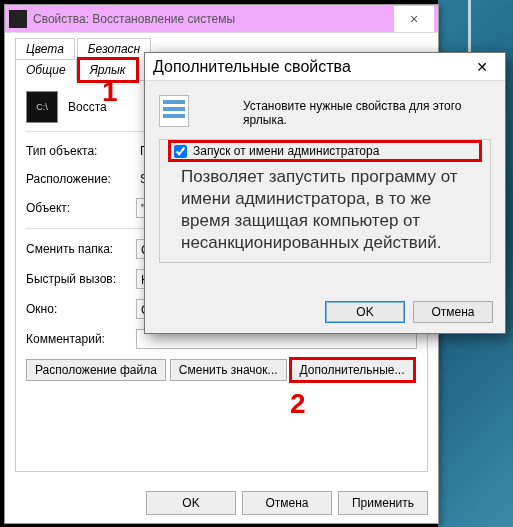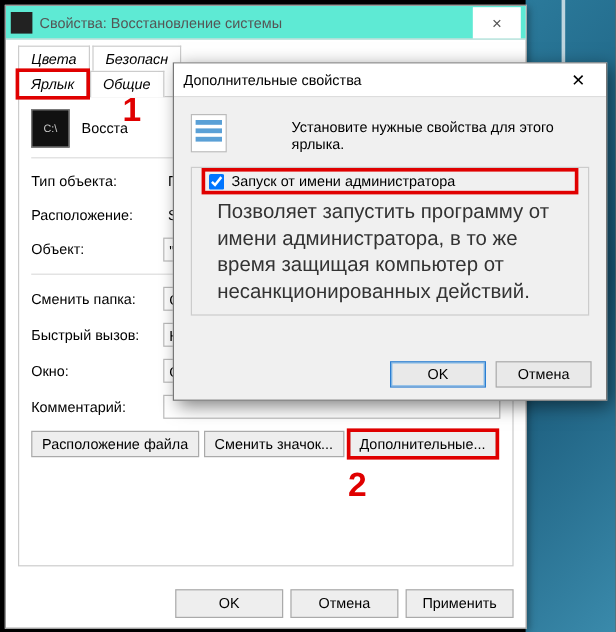--- a/index.html
+++ b/index.html
@@ -13,21 +13,21 @@
   }
 
   
   .win-main {
     position: absolute; left: 4px; top: 4px; width: 435px; height: 520px;
     background: #fff; border: 1px solid #999;
     box-shadow: 2px 2px 6px rgba(0,0,0,0.35);
     font-size: 12px;
   }
   .titlebar {
-    height: 28px; background: #5eead4; border-bottom: 1px solid #ddd;
+    height: 28px; background: #f0abfc; border-bottom: 1px solid #ddd;
     display: flex; align-items: center; padding: 0 4px;
     color: #555;
   }
   .titlebar .sys-icon {
     width: 18px; height: 18px; background: #222; margin-right: 6px;
     display: inline-block;
   }
   .titlebar .title { flex: 1; font-size: 12px; }
   .titlebar .x {
     width: 40px; height: 26px; text-align: center; line-height: 26px;
@@ -82,21 +82,21 @@
   .win-adv {
     position: absolute; left: 144px; top: 52px; width: 362px; height: 282px;
     background: #f0f0f0; border: 1px solid #777;
     box-shadow: 4px 4px 14px rgba(0,0,0,0.5);
     font-size: 12px;
   }
   .adv-title {
     height: 28px; background: #fff; display: flex; align-items: center;
     padding: 0 8px; border-bottom: 1px solid #ddd;
   }
-  .adv-title .t { flex: 1; font-size: 12px; }
+  .adv-title .t { flex: 1; font-size: 16px; }
   .adv-title .x { width: 30px; text-align: center; font-size: 14px; }
   .adv-body { padding: 14px 14px 8px 14px; }
   .adv-head { display: flex; align-items: flex-start; margin-bottom: 12px; }
   .adv-icon {
     width: 32px; height: 32px; border: 1px solid #bbb; background: #fff;
     margin-right: 10px; position: relative;
   }
   .adv-icon::before {
     content: ""; position: absolute; left: 3px; top: 4px; width: 22px; height: 4px; background: #5aa0d6;
     box-shadow: 0 7px 0 #5aa0d6, 0 14px 0 #5aa0d6;
@@ -132,22 +132,22 @@
     <span class="sys-icon"></span>
     <span class="title">Свойства: Восстановление системы</span>
     <span class="x">×</span>
   </div>
 
   <div class="tabs-row" style="padding-top:4px;">
     <div class="tab">Цвета</div>
     <div class="tab">Безопасн</div>
   </div>
   <div class="tabs-row" style="padding-top:0;">
+    <div class="tab">Общие</div>
     <div class="tab active highlight">Ярлык</div>
-    <div class="tab">Общие</div>
   </div>
 
   <div class="tab-panel">
     <div class="app-row">
       <div class="app-icon">C:\</div>
       <input class="app-name-input" value="Восста" style="">
     </div>
     <hr class="hr">
 
     <div class="field">

